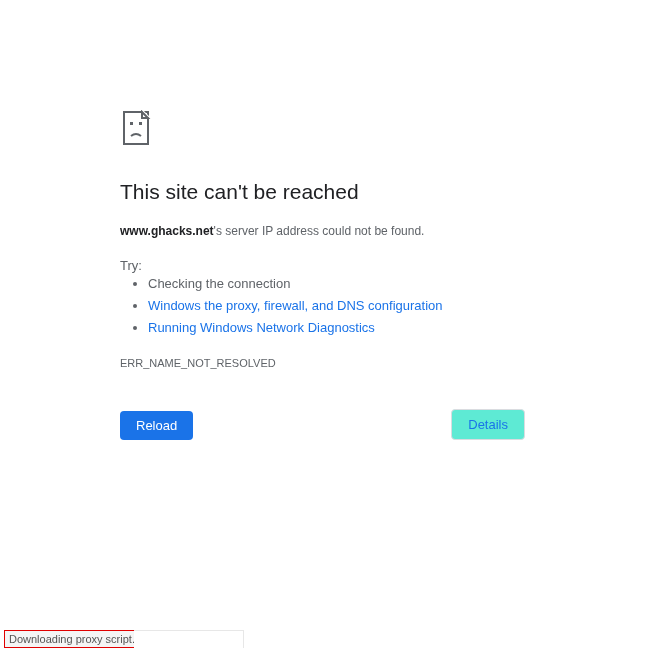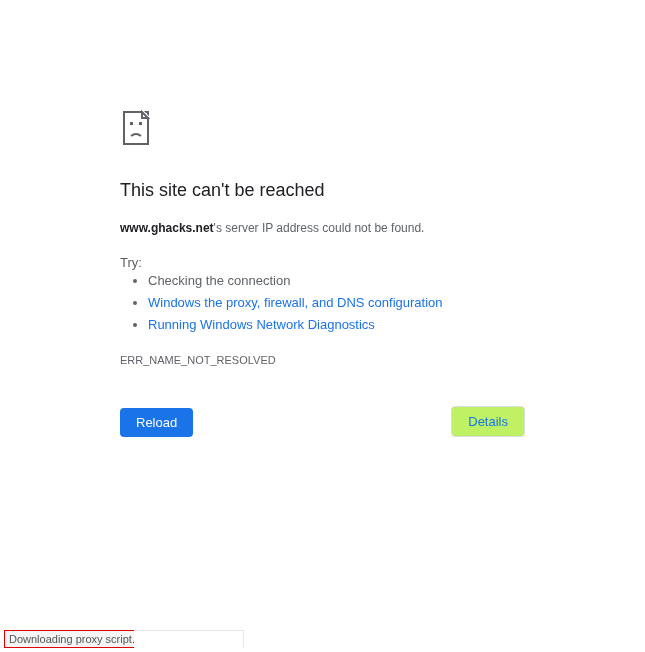--- a/index.html
+++ b/index.html
@@ -12,21 +12,21 @@
       color: #202124;
     }
     .container {
       padding: 110px 120px 0 120px;
       max-width: 645px;
     }
     .icon-wrap {
       margin-bottom: 30px;
     }
     .title {
-      font-size: 18px;
+      font-size: 21px;
       font-weight: 400;
       color: #202124;
       margin-bottom: 18px;
     }
     .subtitle {
       font-size: 12px;
       color: #5f6368;
       margin-bottom: 18px;
       line-height: 1.5;
     }
@@ -65,21 +65,21 @@
     .reload-btn {
       background: #1a73e8;
       color: #fff;
       border: none;
       padding: 7px 16px;
       font-size: 13px;
       border-radius: 4px;
       cursor: pointer;
     }
     .details-btn {
-      background: #bef264;
+      background: #5eead4;
       color: #1a73e8;
       border: 1px solid #dadce0;
       padding: 7px 16px;
       font-size: 13px;
       border-radius: 4px;
       cursor: pointer;
     }
     .status-bar {
       position: absolute;
       bottom: 4px;

